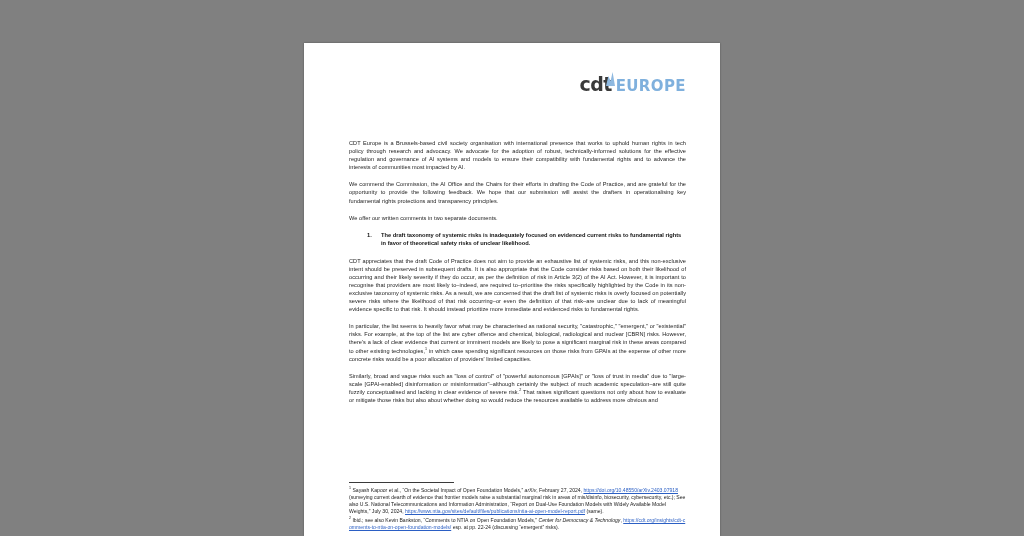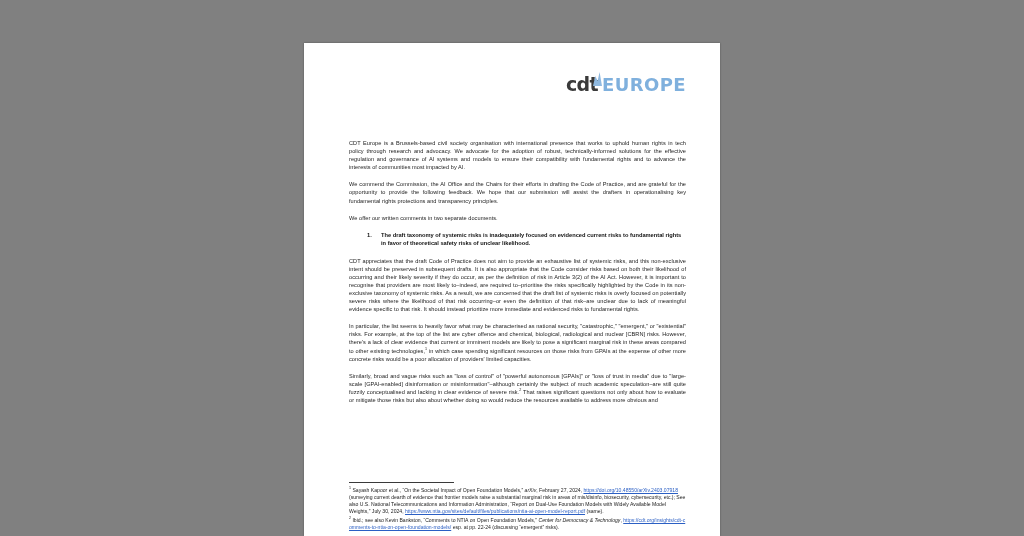--- a/index.html
+++ b/index.html
@@ -59,21 +59,21 @@
     position: absolute;
     left: 27px;
     top: -3px;
     width: 9px;
     height: 14px;
     pointer-events: none;
   }
   .logo-europe {
     font-family: "DejaVu Sans", sans-serif;
     font-weight: bold;
-    font-size: 18px;
+    font-size: 15px;
     letter-spacing: 0.4px;
     color: #7fb0dd;
   }
   
   .doc-body {
     position: absolute;
     left: 45px;
     right: 34px;
     top: 96px;
   }

